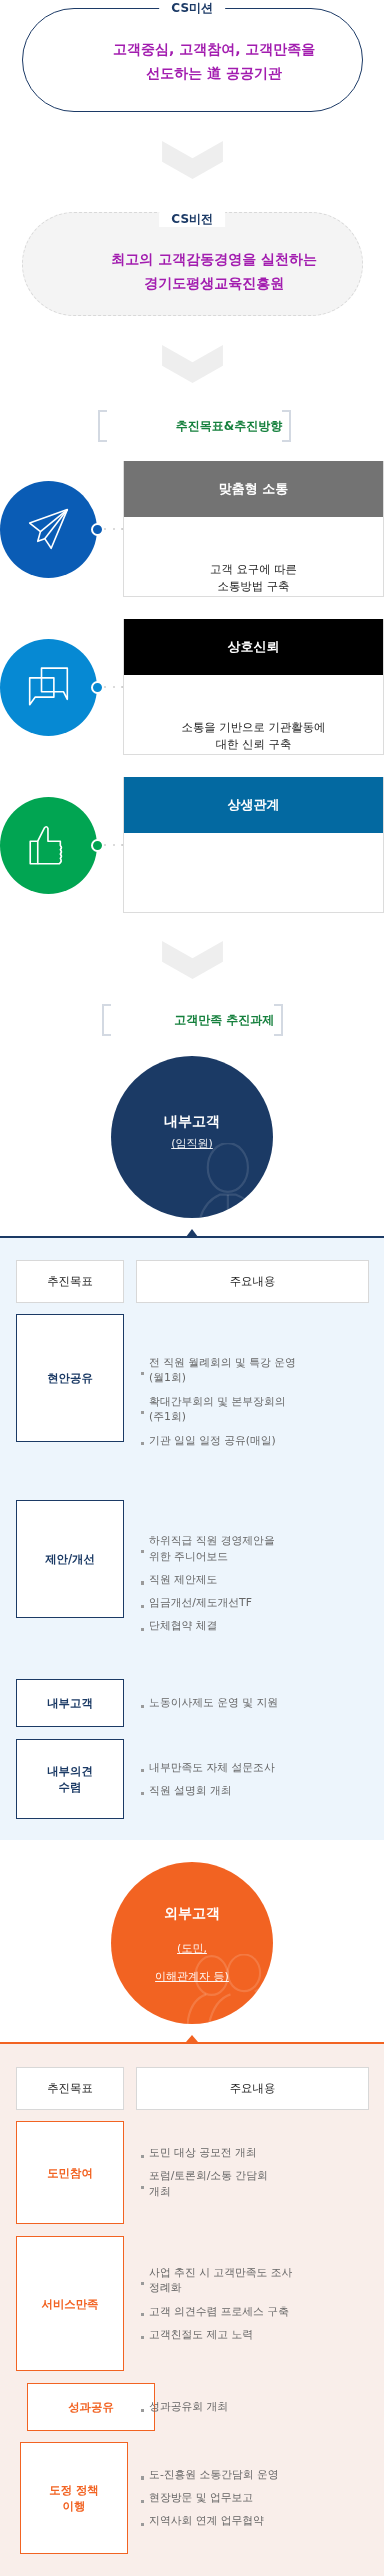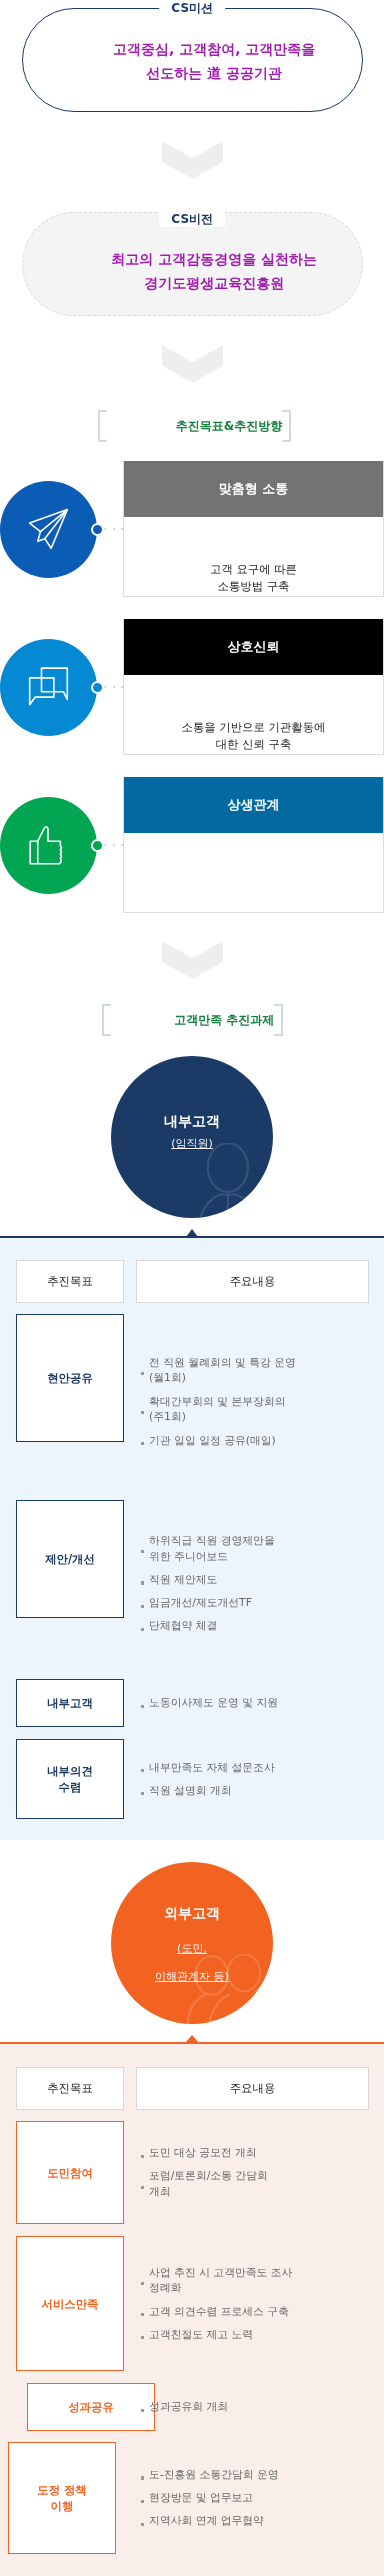--- a/index.html
+++ b/index.html
@@ -276,21 +276,21 @@
 </div>
 
 <div class="abs goal-box" style="left:27px; width:128px; top:2383px; height:48px; border:0.5px solid #f26322; color:#f26322">성과공유</div>
 <div class="abs items" style="top:2383px; height:48px">
   <div class="item">
       <span class="bullet"></span>
       <span class="txt">성과공유회 개최</span>
     </div>
 </div>
 
-<div class="abs goal-box" style="left:8px; width:108px; top:2442px; height:112px; border:0.5px solid #f26322; color:#f26322">도정 정책
+<div class="abs goal-box" style="left:20px; width:108px; top:2442px; height:112px; border:0.5px solid #f26322; color:#f26322">도정 정책
 이행</div>
 <div class="abs items" style="top:2442px; height:112px">
   <div class="item">
       <span class="bullet"></span>
       <span class="txt">도-진흥원 소통간담회 운영</span>
     </div>
   <div class="item">
       <span class="bullet"></span>
       <span class="txt">현장방문 및 업무보고</span>
     </div>

